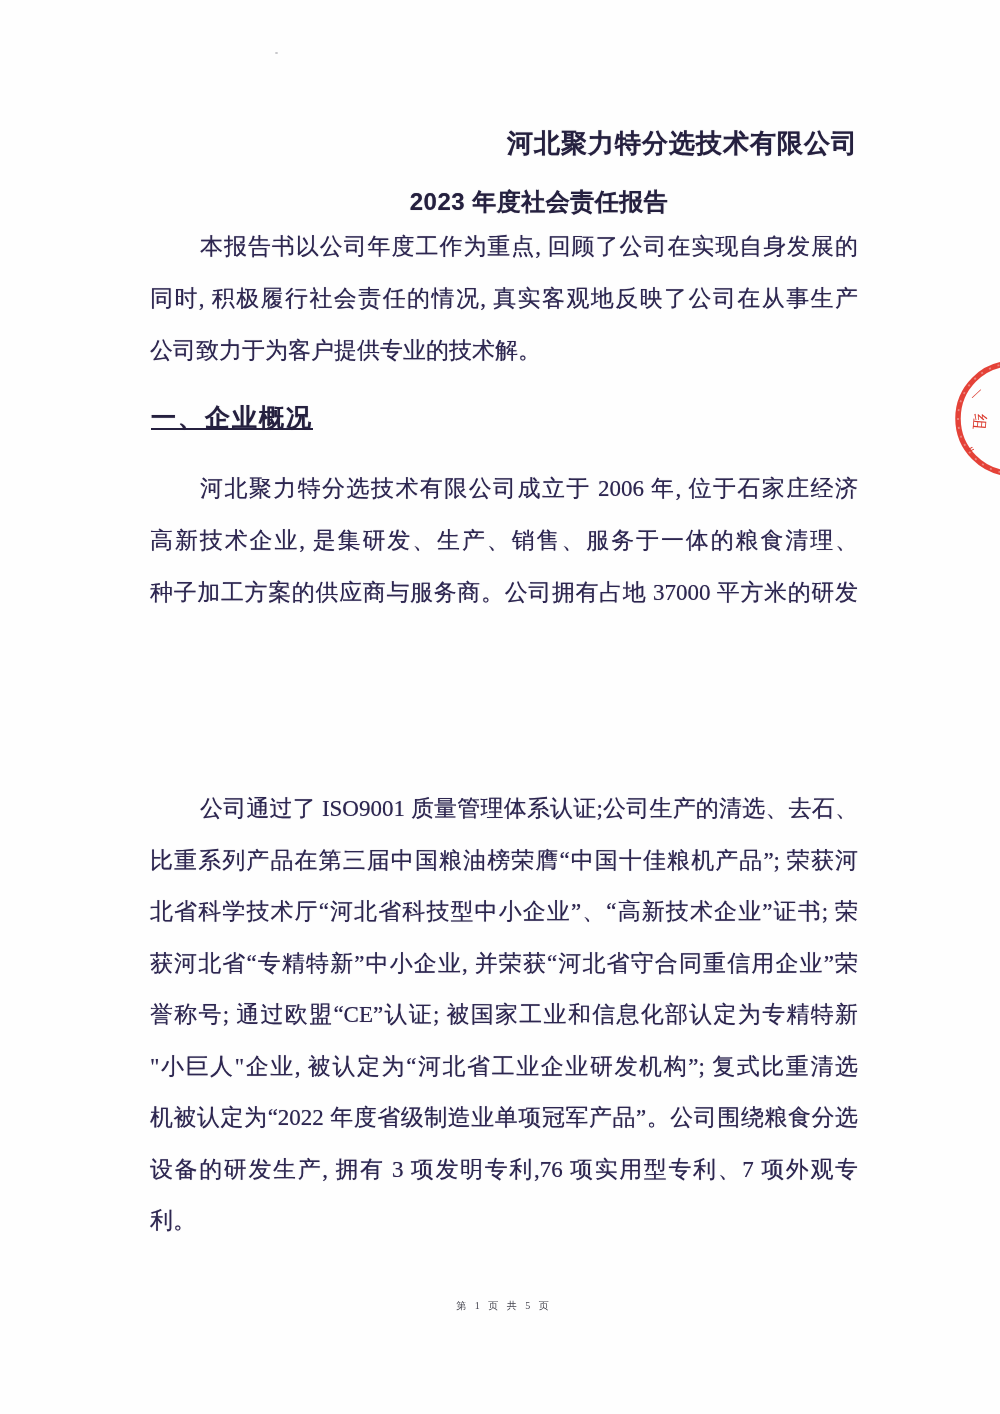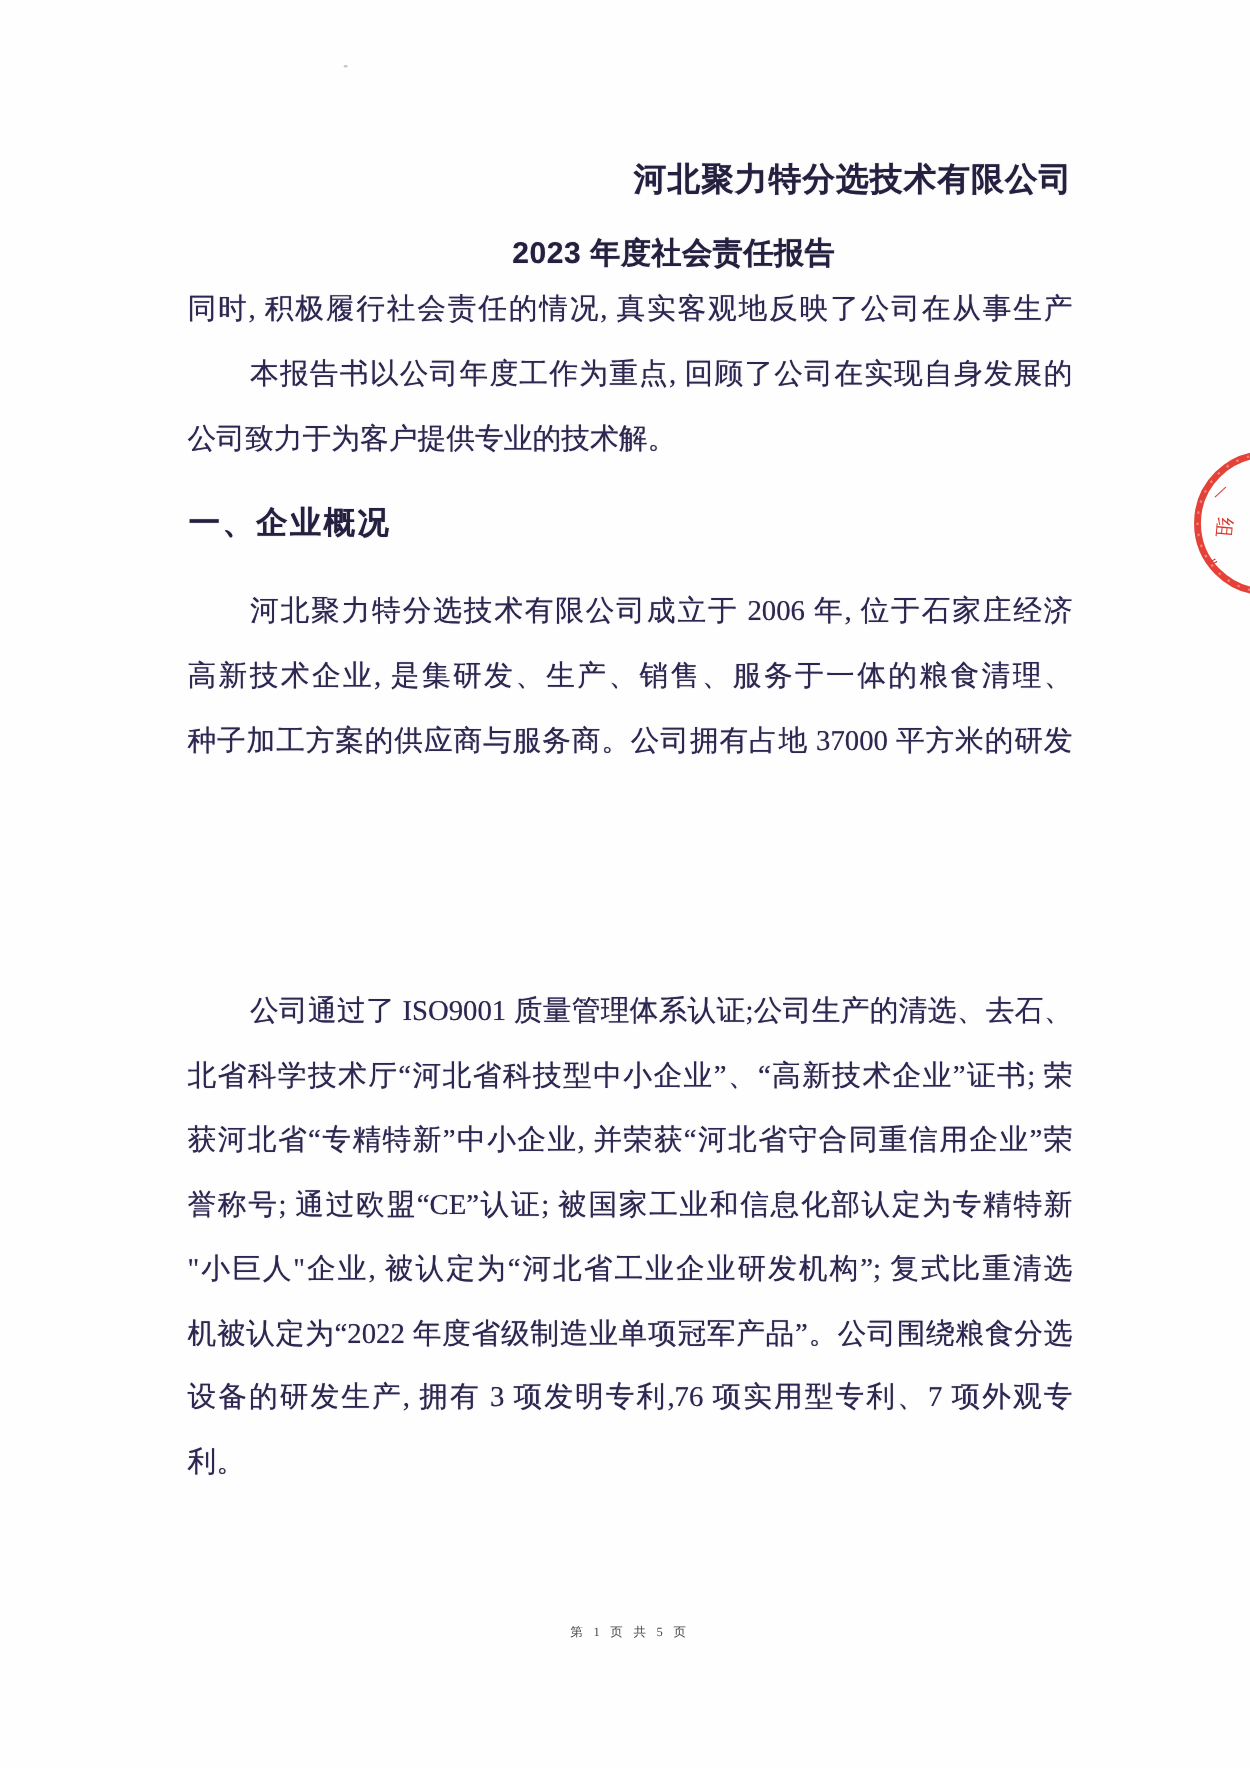--- a/index.html
+++ b/index.html
@@ -39,20 +39,21 @@
   .n { text-align: left; text-align-last: left; }
   .ind { text-indent: 50px; }
   .sec-heading {
     position: absolute; left: 151px; top: 401px;
     font-family: "Liberation Sans", "DejaVu Sans", sans-serif;
     font-weight: bold;
     font-size: 25px;
     color: #25203f;
     letter-spacing: 2px;
     text-shadow: 0 0 0.8px rgba(37,32,63,.6);
+    text-decoration: underline;
   }
   .page-footer {
     position: absolute; left: 150px; top: 1299px; width: 708px;
     text-align: center;
     font-size: 10px;
     color: #45454f;
     letter-spacing: 3px;
   }
   .stamp {
     position: absolute; left: 938px; top: 350px;
@@ -67,35 +68,36 @@
 </style>
 </head>
 <body>
 
 <div class="page">
 
   <div class="title-block doc-title">河北聚力特分选技术有限公司</div>
   <div class="title-block doc-subtitle">2023 年度社会责任报告</div>
 
   <div class="para intro">
+    <div class="ln j ind">本报告书以公司年度工作为重点, 回顾了公司在实现自身发展的</div>
     <div class="ln j">同时, 积极履行社会责任的情况, 真实客观地反映了公司在从事生产</div>
-    <div class="ln j ind">本报告书以公司年度工作为重点, 回顾了公司在实现自身发展的</div>
     <div class="ln n">公司致力于为客户提供专业的技术解。</div>
   </div>
 
   <div class="sec-heading">一、企业概况</div>
 
   <div class="para p1">
     <div class="ln j ind">河北聚力特分选技术有限公司成立于 2006 年, 位于石家庄经济</div>
     <div class="ln j">高新技术企业, 是集研发、生产、销售、服务于一体的粮食清理、</div>
     <div class="ln j">种子加工方案的供应商与服务商。公司拥有占地 37000 平方米的研发</div>
   </div>
 
   <div class="para p2">
     <div class="ln j ind">公司通过了 ISO9001 质量管理体系认证;公司生产的清选、去石、</div>
+    <div class="ln j">比重系列产品在第三届中国粮油榜荣膺“中国十佳粮机产品”; 荣获河</div>
     <div class="ln j">北省科学技术厅“河北省科技型中小企业”、“高新技术企业”证书; 荣</div>
     <div class="ln j">获河北省“专精特新”中小企业, 并荣获“河北省守合同重信用企业”荣</div>
     <div class="ln j">誉称号; 通过欧盟“CE”认证; 被国家工业和信息化部认定为专精特新</div>
     <div class="ln j">"小巨人"企业, 被认定为“河北省工业企业研发机构”; 复式比重清选</div>
     <div class="ln j">机被认定为“2022 年度省级制造业单项冠军产品”。公司围绕粮食分选</div>
     <div class="ln j">设备的研发生产, 拥有 3 项发明专利,76 项实用型专利、7 项外观专</div>
     <div class="ln n">利。</div>
   </div>
 
   <div class="page-footer">第 1 页 共 5 页</div>

